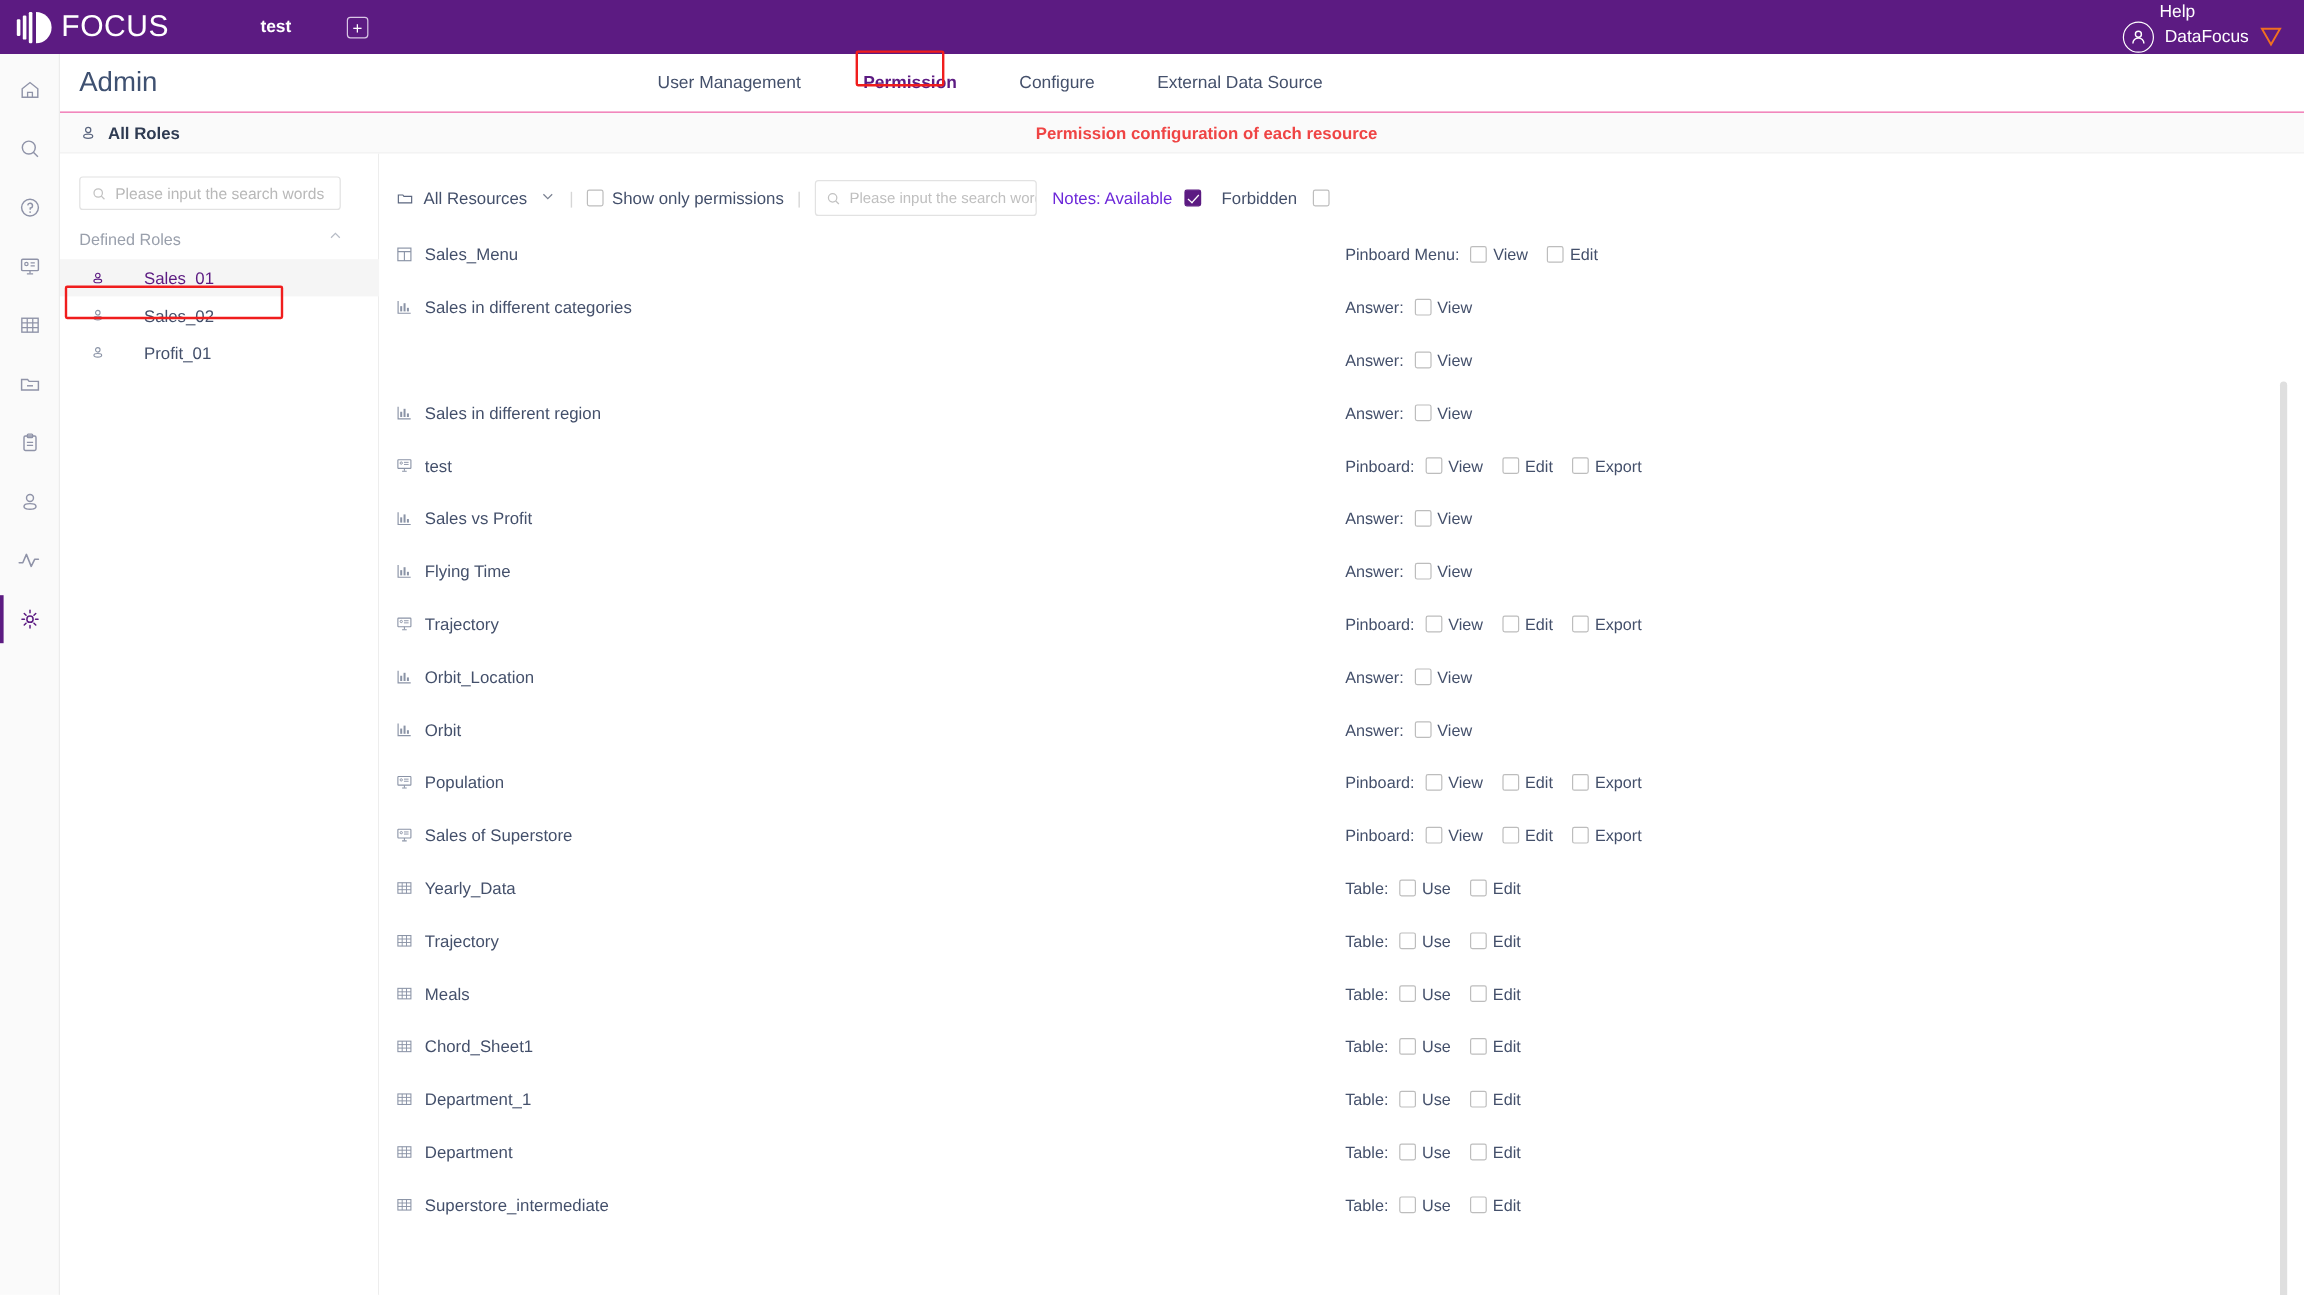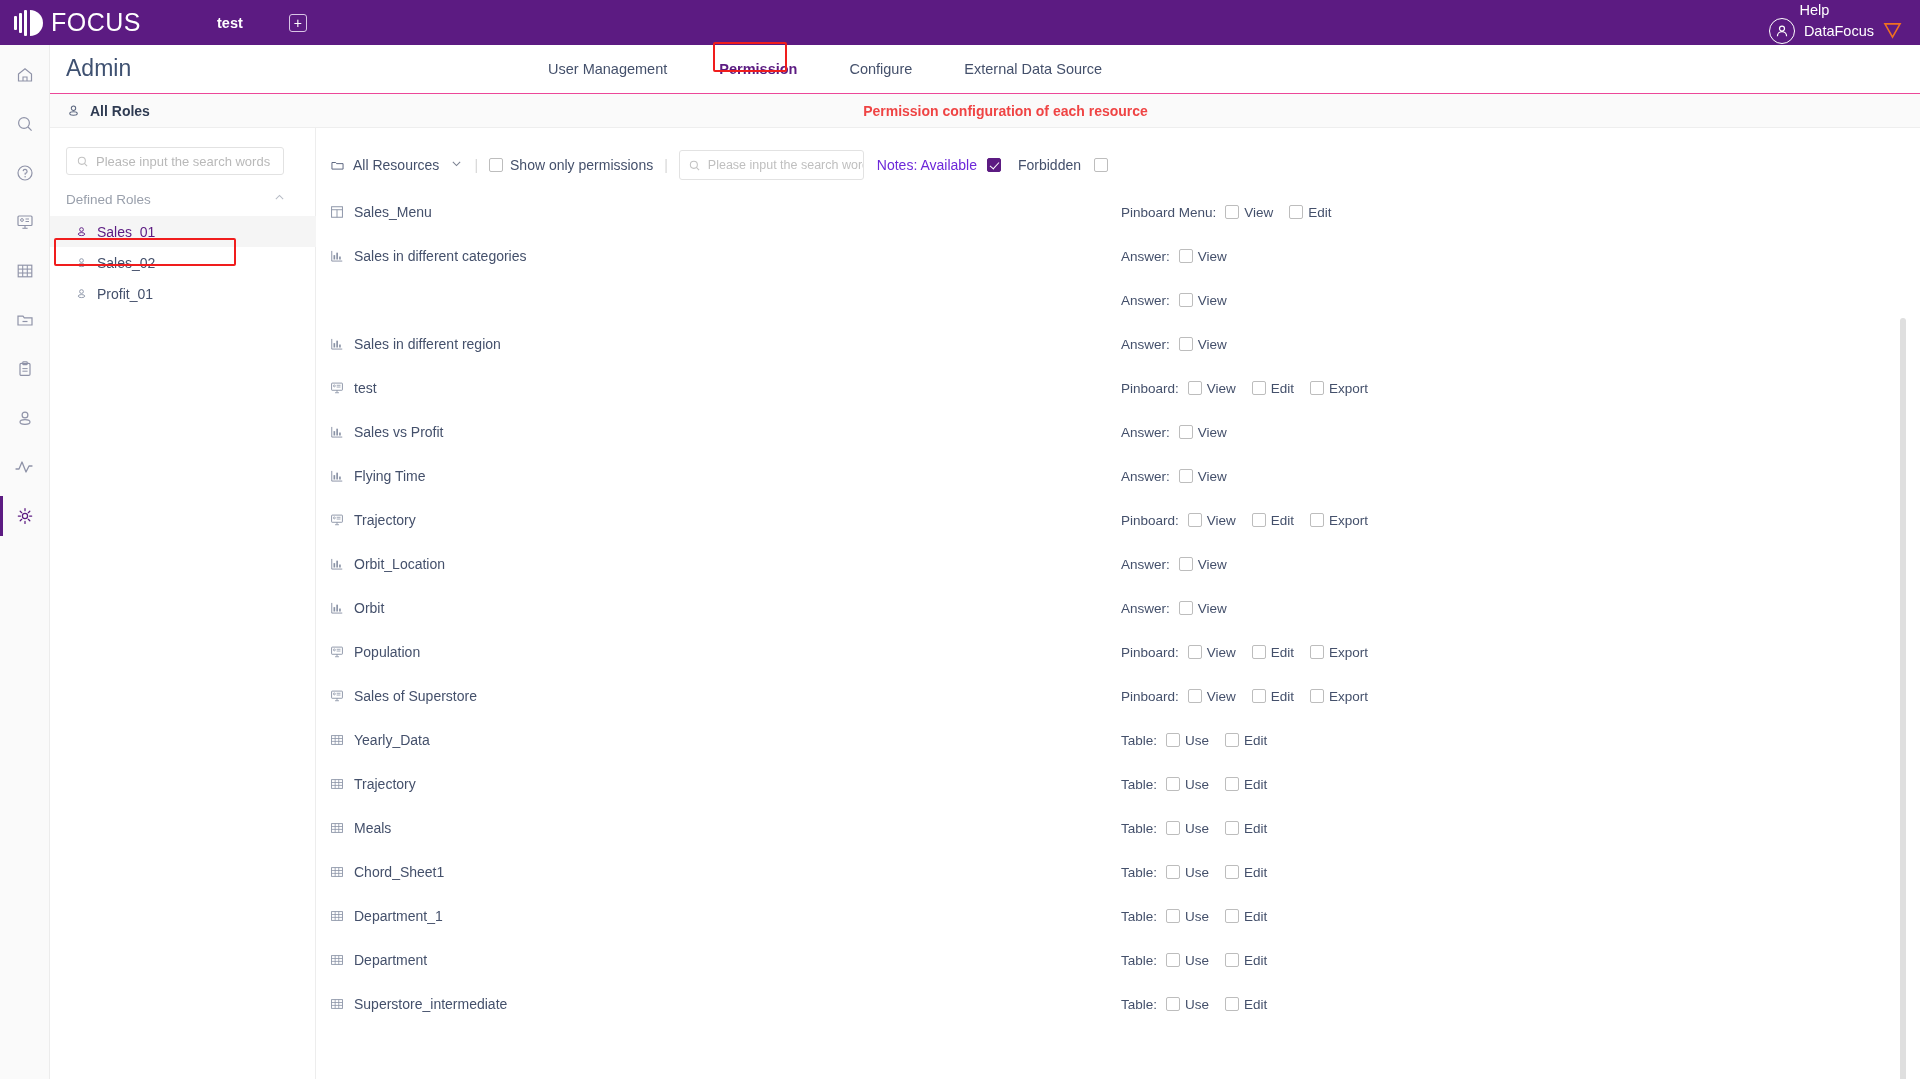--- a/index.html
+++ b/index.html
@@ -131,21 +131,21 @@
   .role-search .ph { font-size:13px; color:#b9b9b9; margin-left:7px; }
   .roles-group {
     position:absolute; top:62px; left:16px; width: 234px;
     display:flex; align-items:center;
   }
   .roles-group .g-label { font-size:13.5px; color:#9aa0ac; }
   .roles-group .chev { margin-left:auto; margin-right: 14px; color:#b7bcc6; }
   .role-list { position:absolute; top:88px; left:0; width:266px; }
   .role-item {
     position:relative; height: 31px; display:flex; align-items:center;
-    padding-left: 25px; font-size:14px; color:#44506b;
+    padding-left: 25px; font-size:14px; color:#44506b;gap:23px;
   }
   .role-item .ri-lbl { margin-left: 9px; }
   .role-item.selected { background:#f5f5f5; color:#5c1b82; }
   .role-hl {
     position:absolute; left: 54px; top: 238px;
     width: 182px; height: 28px;
     border:2px solid #f01d1d; border-radius:2px; pointer-events:none;
   }
 
   

